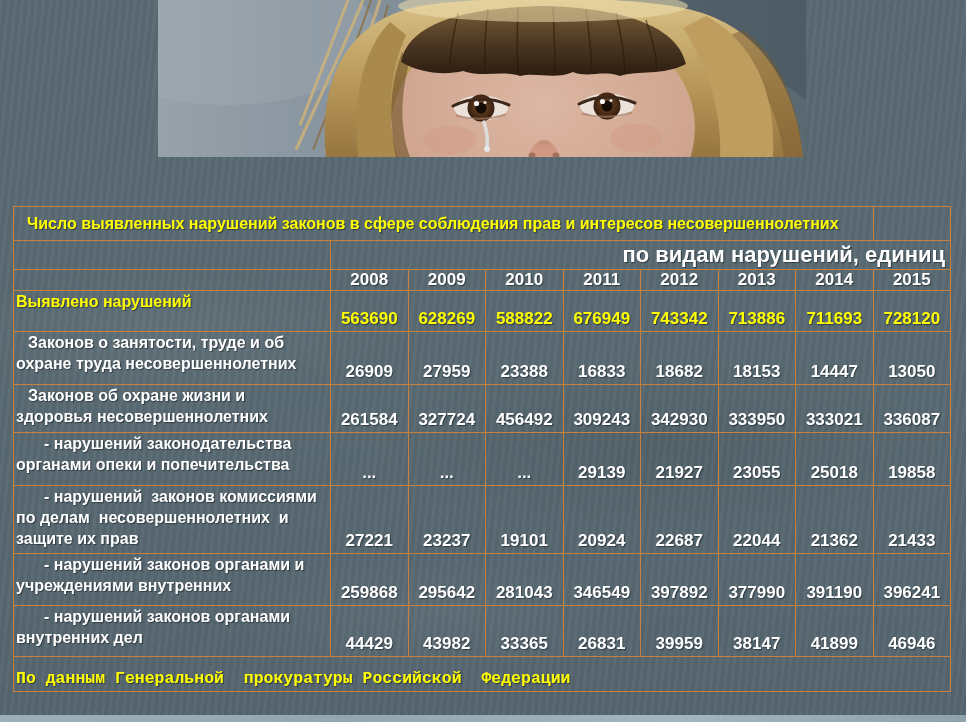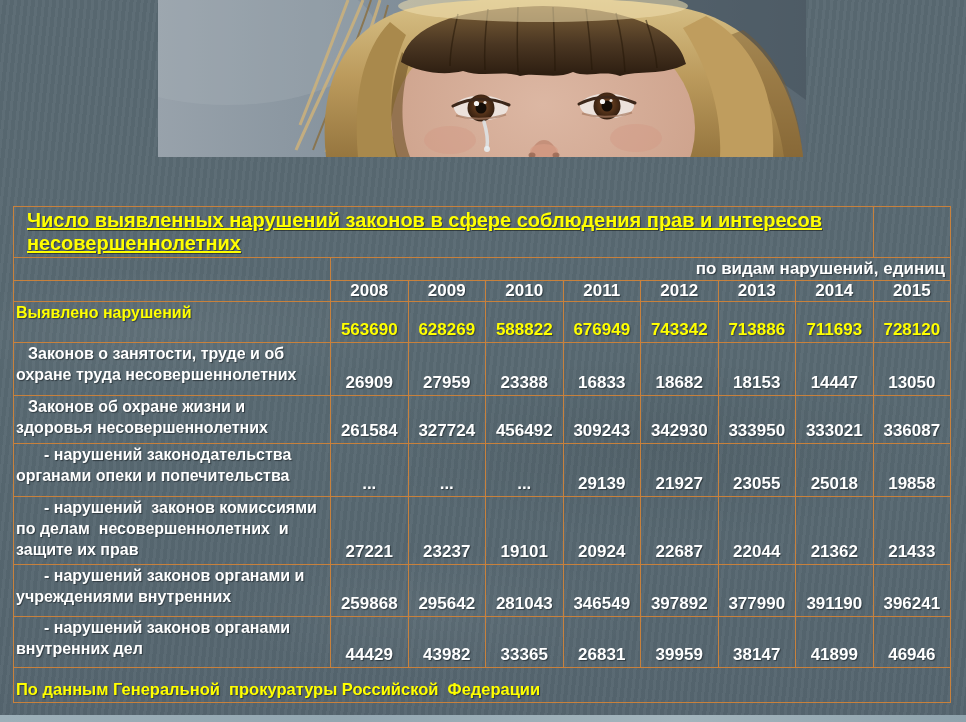--- a/index.html
+++ b/index.html
@@ -26,40 +26,40 @@
   .col-year{width:77.5px;}
   td,th{
     border:1px solid #c8813c;color:#ffffff;
     font-family:"Liberation Sans","DejaVu Sans",sans-serif;font-weight:bold;
     text-shadow:1px 1px 1px rgba(10,15,20,0.5);
     overflow:hidden;
   }
   .row-title{height:34px;}
   .row-subtitle{height:22px;}
   .row-years{height:20px;}
-  .title-cell{color:#ffff00;font-size:20px;text-align:left;vertical-align:middle;padding:2px 4px 2px 13px;text-decoration:underline;}
-  .subtitle-cell{font-size:17px;text-align:right;vertical-align:middle;padding:1px 5px 1px 2px;}
+  .title-cell{color:#ffff00;font-size:16px;text-align:left;vertical-align:middle;padding:2px 4px 2px 13px;}
+  .subtitle-cell{font-size:22px;text-align:right;vertical-align:middle;padding:1px 5px 1px 2px;}
   .year-cell{font-size:17px;text-align:center;vertical-align:middle;padding:0;}
   #rows tr:nth-child(1){height:41px;margin-top:36px;}
   #rows tr:nth-child(2){height:53px;margin-left:32px;}
   #rows tr:nth-child(3){height:48px;}
   #rows tr:nth-child(4){height:53px;}
   #rows tr:nth-child(5){height:68px;}
   #rows tr:nth-child(6){height:52px;}
   #rows tr:nth-child(7){height:51px;}
   .label-cell{
     vertical-align:top;text-align:left;font-size:16px;line-height:1.3;
     padding:1px 6px 2px 2px;white-space:pre-wrap;
   }
   .indent-sm{text-indent:12px;}
   .indent-lg{text-indent:28px;}
   .value-cell{vertical-align:bottom;text-align:center;font-size:17px;padding:0 2px 2px 2px;}
   tr.highlight td{color:#ffff00;}
   .footer-row{height:35px;}
-  .footer-cell{color:#ffff00;font-size:16.5px;text-align:left;vertical-align:bottom;padding:2px 4px 3px 2px;white-space:pre-wrap;}
+  .footer-cell{color:#ffff00;font-size:16.5px;text-align:left;vertical-align:bottom;padding:2px 4px 3px 2px;white-space:pre-wrap;font-family:Liberation Mono, monospace;}
 </style>
 </head>
 <body>
 
 <div class="slide">
 
   <svg class="photo" viewBox="0 0 648 157" preserveAspectRatio="none" aria-hidden="true">
     <defs>
       <linearGradient id="pbg" x1="0" y1="0" x2="1" y2="0">
         <stop offset="0" stop-color="#98a2ab"></stop>

